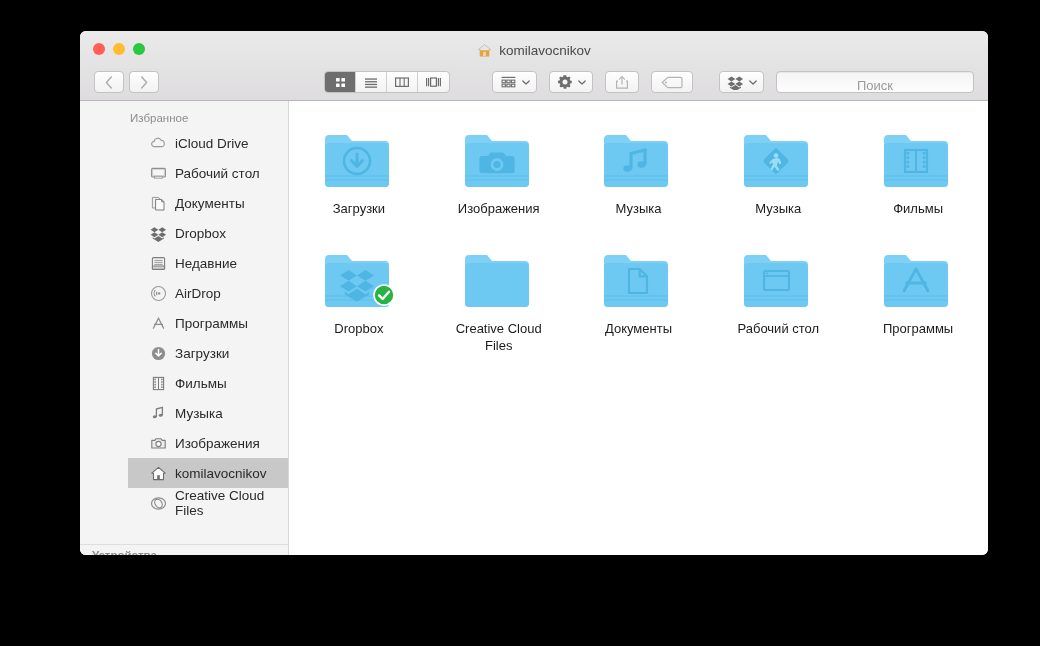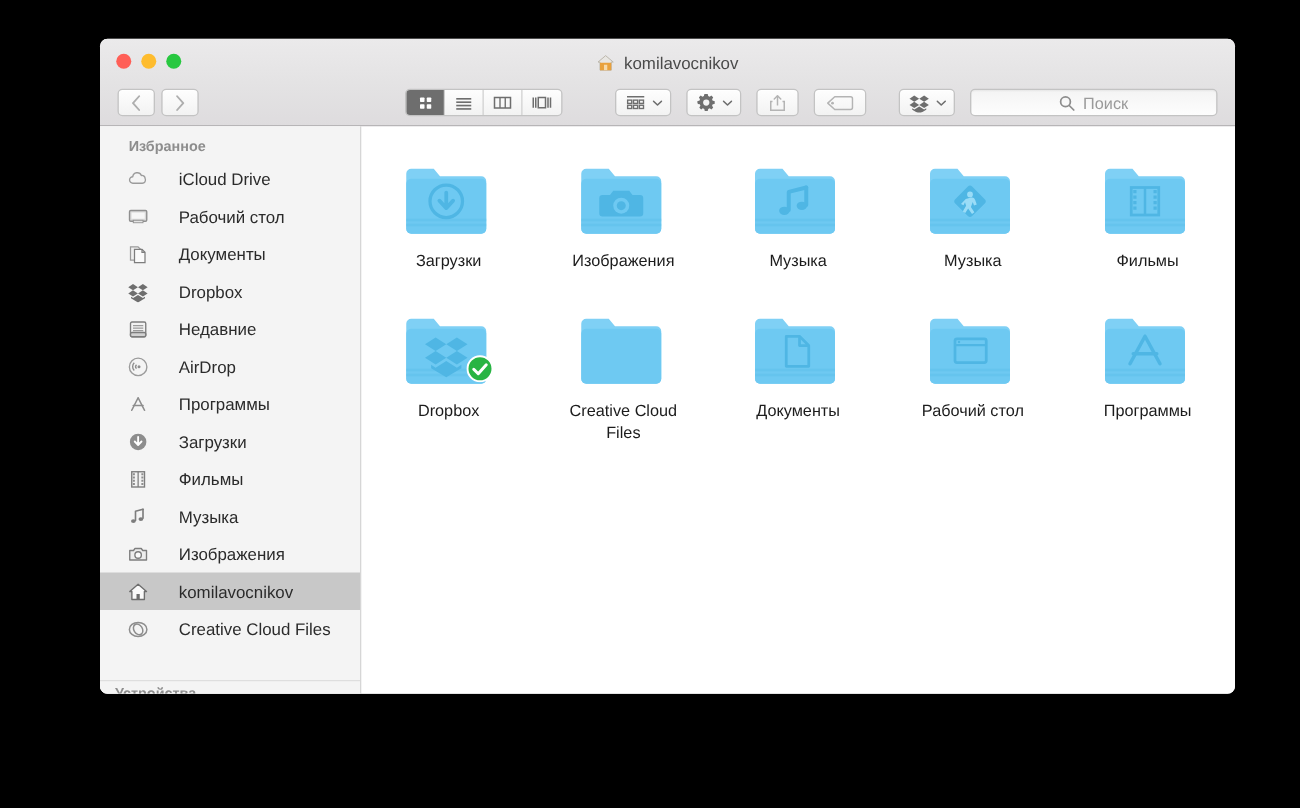--- a/index.html
+++ b/index.html
@@ -84,40 +84,42 @@
   .chev-dd { width: 8px; height: 5px; }
 
   .spring { flex: 1 1 auto; }
 
   .search {
     width: 198px; height: 22px;
     border: 1px solid #c3c3c3; border-radius: 4px;
     background: linear-gradient(to bottom, #f4f4f4, #fdfdfd);
     display: flex; align-items: center; justify-content: center; gap: 6px;
     box-shadow: 0 1px 1px rgba(0,0,0,.05) inset;
+    flex-direction: column;
   }
   .search-text { font-size: 13px; color: #9a9a9a; }
 
   
   .body { display: flex; height: 454px; }
 
   
   .sidebar {
     width: 209px; background: #f4f4f4;
     border-right: 1px solid #d6d6d6;
     padding-top: 8px; position: relative; overflow: hidden;
   }
   .sb-header {
-    font-size: 11.5px; color: #8d8d8d; font-weight: bold;
-    padding: 3px 0 4px 23px;
+    font-size: 11.5px; color: #8d8d8d; font-weight: normal;
+    padding: 3px 0 4px 4px;
+    margin-left: 46px;
   }
   .sb-item {
-    display: flex; align-items: center; gap: 24px;
+    display: flex; align-items: center; gap: 8px;
     height: 30px; padding-left: 22px;
-    font-size: 13.5px; color: #2b2b2b;
+    font-size: 13.5px; color: #2b2b2b; margin-left: 48px;
   }
   .sb-item.selected { background: #c8c8c8; }
   .sb-icon { width: 17px; height: 17px; flex: 0 0 17px; display: block; }
   .sb-clipped {
     position: absolute; bottom: -6px; left: 0; width: 100%;
     border-top: 1px solid #dedede;
     padding: 4px 0 0 12px;
     font-size: 11.5px; color: #8d8d8d; font-weight: bold;
     background: #f4f4f4;
   }

